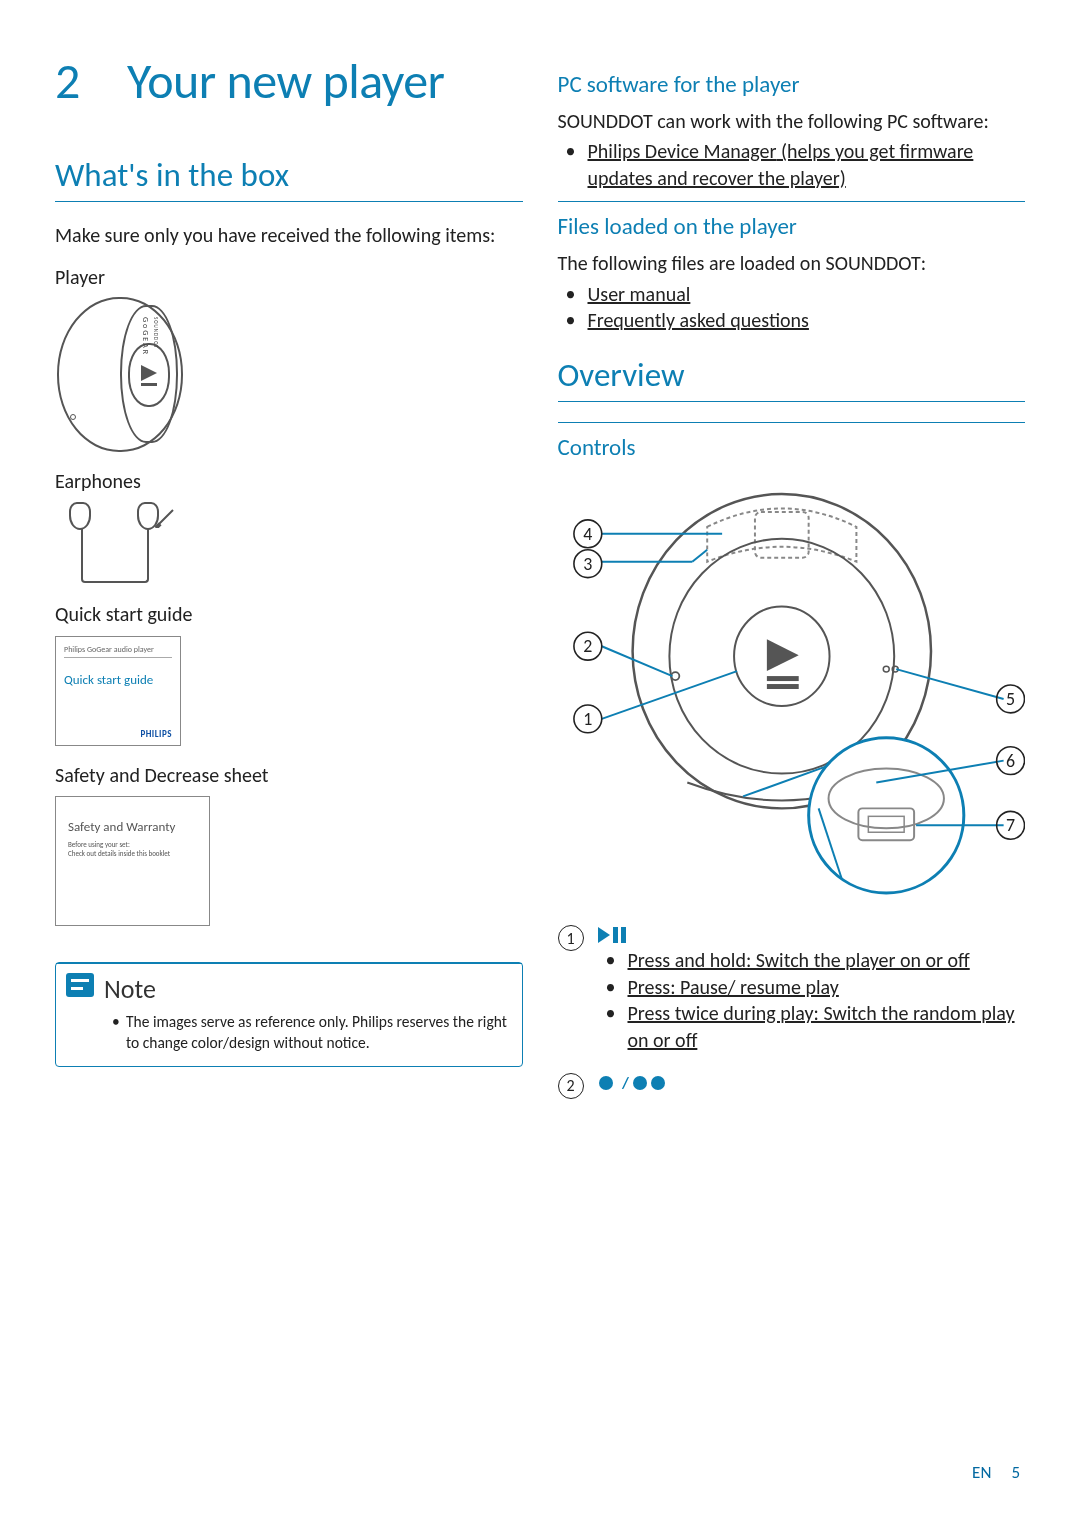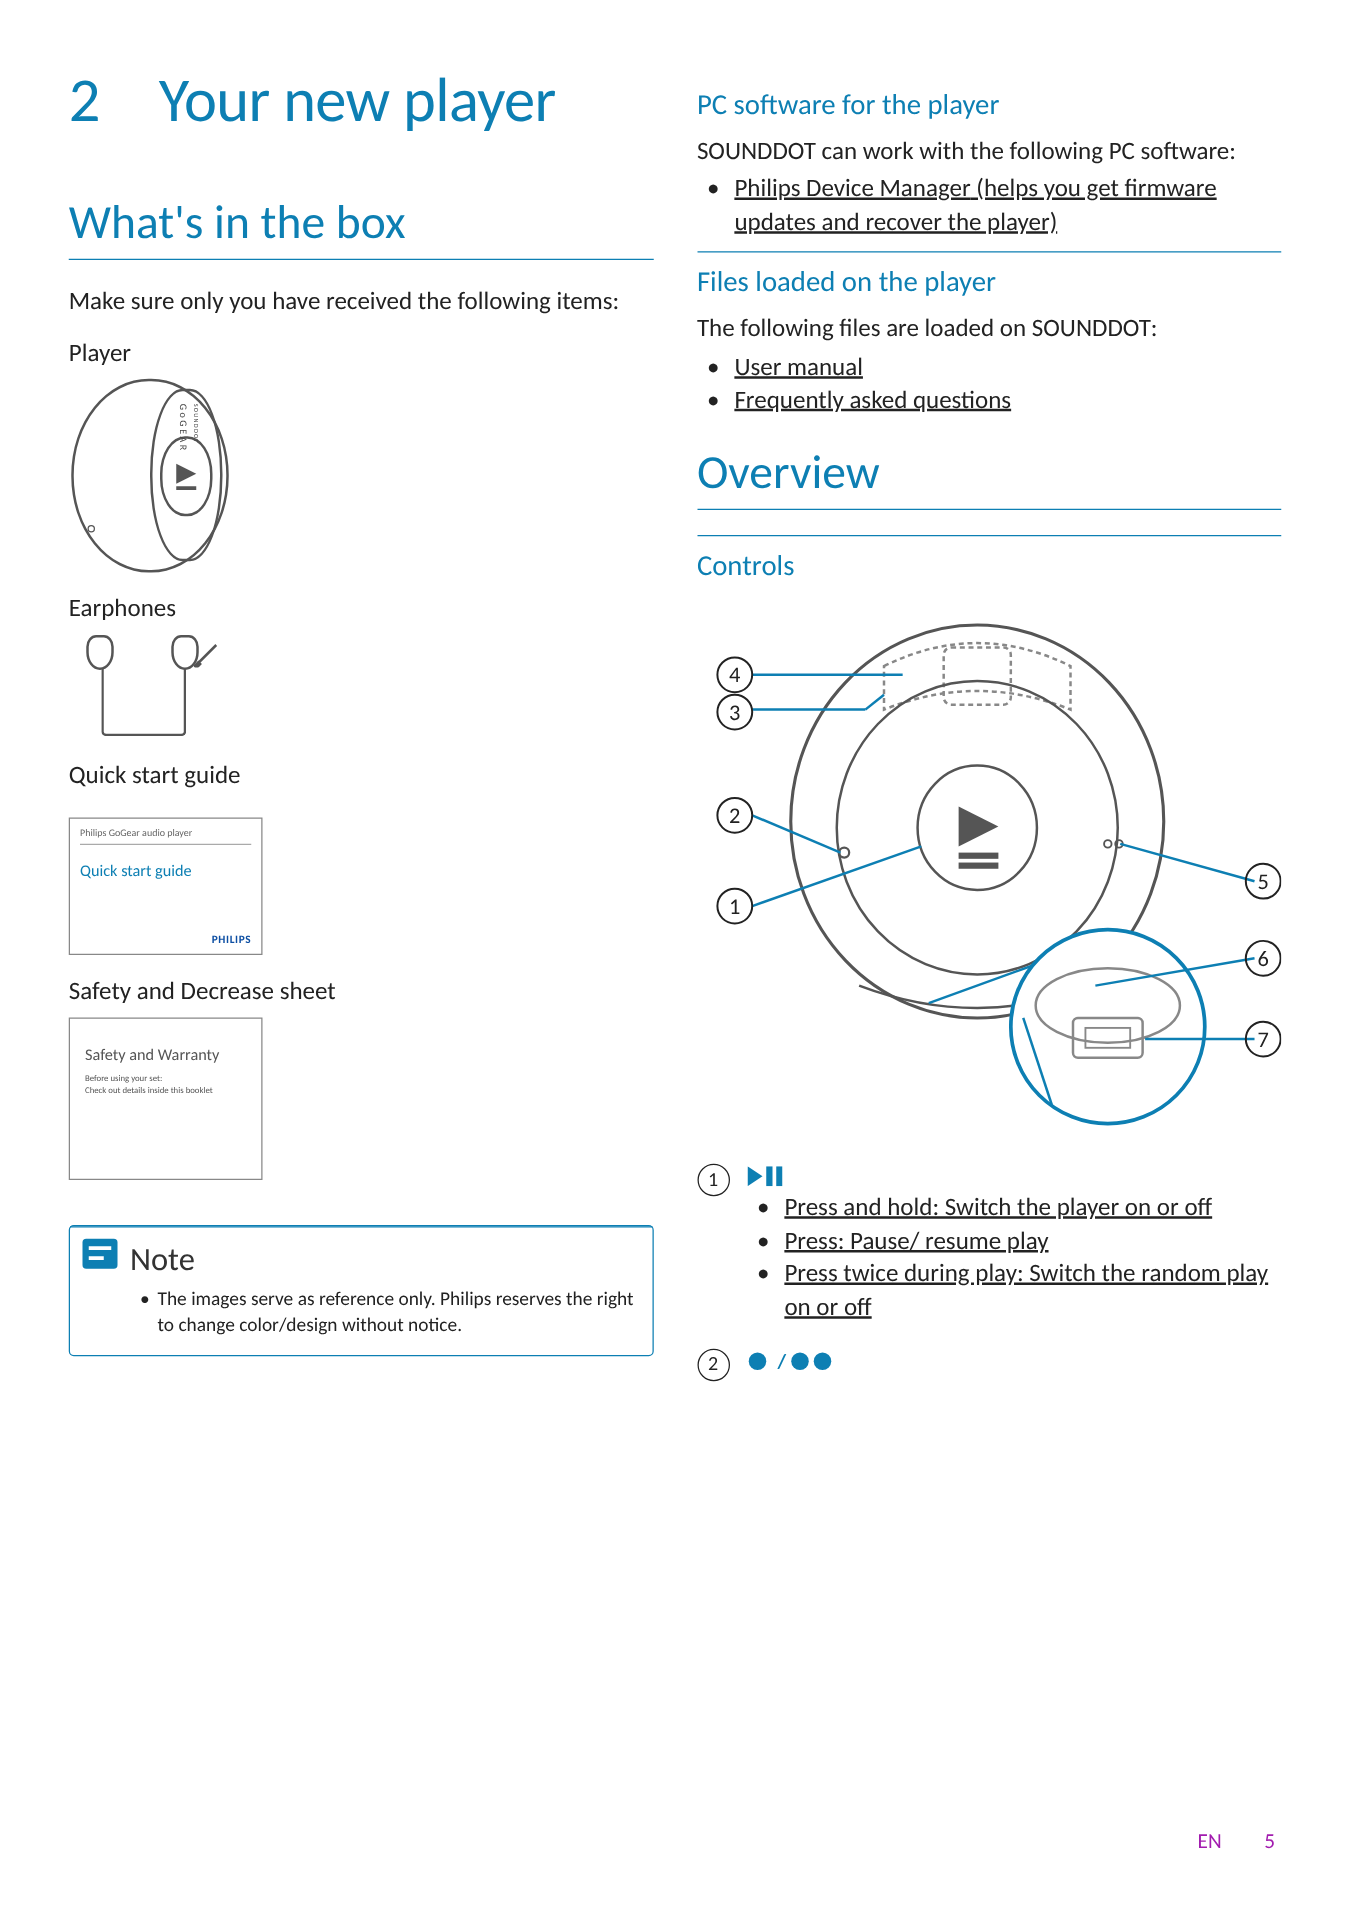--- a/index.html
+++ b/index.html
@@ -23,21 +23,21 @@
     font-weight: 300;
     font-size: 50px;
     margin-bottom: 44px;
     letter-spacing: -0.5px;
     white-space: nowrap;
   }
   h1.chapter .chnum { display: inline-block; width: 72px; }
   h2.section {
     color: #0d7fb3;
     font-weight: 300;
-    font-size: 38px;
+    font-size: 33px;
     margin-top: 22px;
     margin-bottom: 20px;
     border-bottom: 1.5px solid #0d7fb3;
     padding-bottom: 6px;
   }
   h3.subsection {
     color: #0d7fb3;
     font-weight: 400;
     font-size: 23px;
     margin-top: 0;
@@ -97,21 +97,21 @@
     position:absolute; width:22px; height:28px; border:2px solid #555; border-radius:10px 10px 14px 14px / 12px 12px 18px 18px;
   }
   .earphones-sketch .bud.l { left:14px; top:2px; }
   .earphones-sketch .bud.r { left:82px; top:2px; transform:scaleX(-1); }
   .earphones-sketch .plug {
     position:absolute; right:0; top:8px; width:20px; height:20px;
   }
 
   
   .qsg-sheet {
-    width:155px; height:110px; border:1.5px solid #888; margin-top:20px;
+    width:126px; height:110px; border:1.5px solid #888; margin-top:8px;
     padding:7px 8px; position:relative;
   }
   .qsg-sheet .top { font-size:8px; color:#666; border-bottom:1px solid #aaa; padding-bottom:3px; }
   .qsg-sheet .title { font-size:13px; color:#0d7fb3; margin-top:14px; }
   .qsg-sheet .brand { position:absolute; right:8px; bottom:6px; font-size:9px; font-weight:700; color:#0d4fa3; letter-spacing:0.5px; }
 
   
   .sw-sheet {
     width:155px; height:130px; border:1.5px solid #888; margin-top:8px;
     padding:22px 12px; font-size:9px; color:#555;
@@ -148,22 +148,22 @@
   .ctl-num {
     width:26px; height:26px; border:1.6px solid #222; border-radius:50%;
     display:flex; align-items:center; justify-content:center; font-size:16px;
     flex-shrink:0;
   }
   .ctl-sym { color:#0d7fb3; display:flex; align-items:center; gap:6px; padding-top:2px; }
   .ctl-body { flex:1; }
   .ctl-body ul { margin-top:4px; }
 
   .footer {
-    position:absolute; bottom:44px; right:60px; font-size:17px; color:#a21caf;
-    display:flex; gap:34px; align-items:flex-start;
+    position:absolute; bottom:44px; right:60px; font-size:17px; color:#0369a1;
+    display:flex; gap:20px; align-items:flex-start;
   }
   .footer .pn { font-size:17px; }
 
   .spacer-top-right { height: 20px; }
 </style>
 </head>
 <body>
 
 <div class="cols">
 

